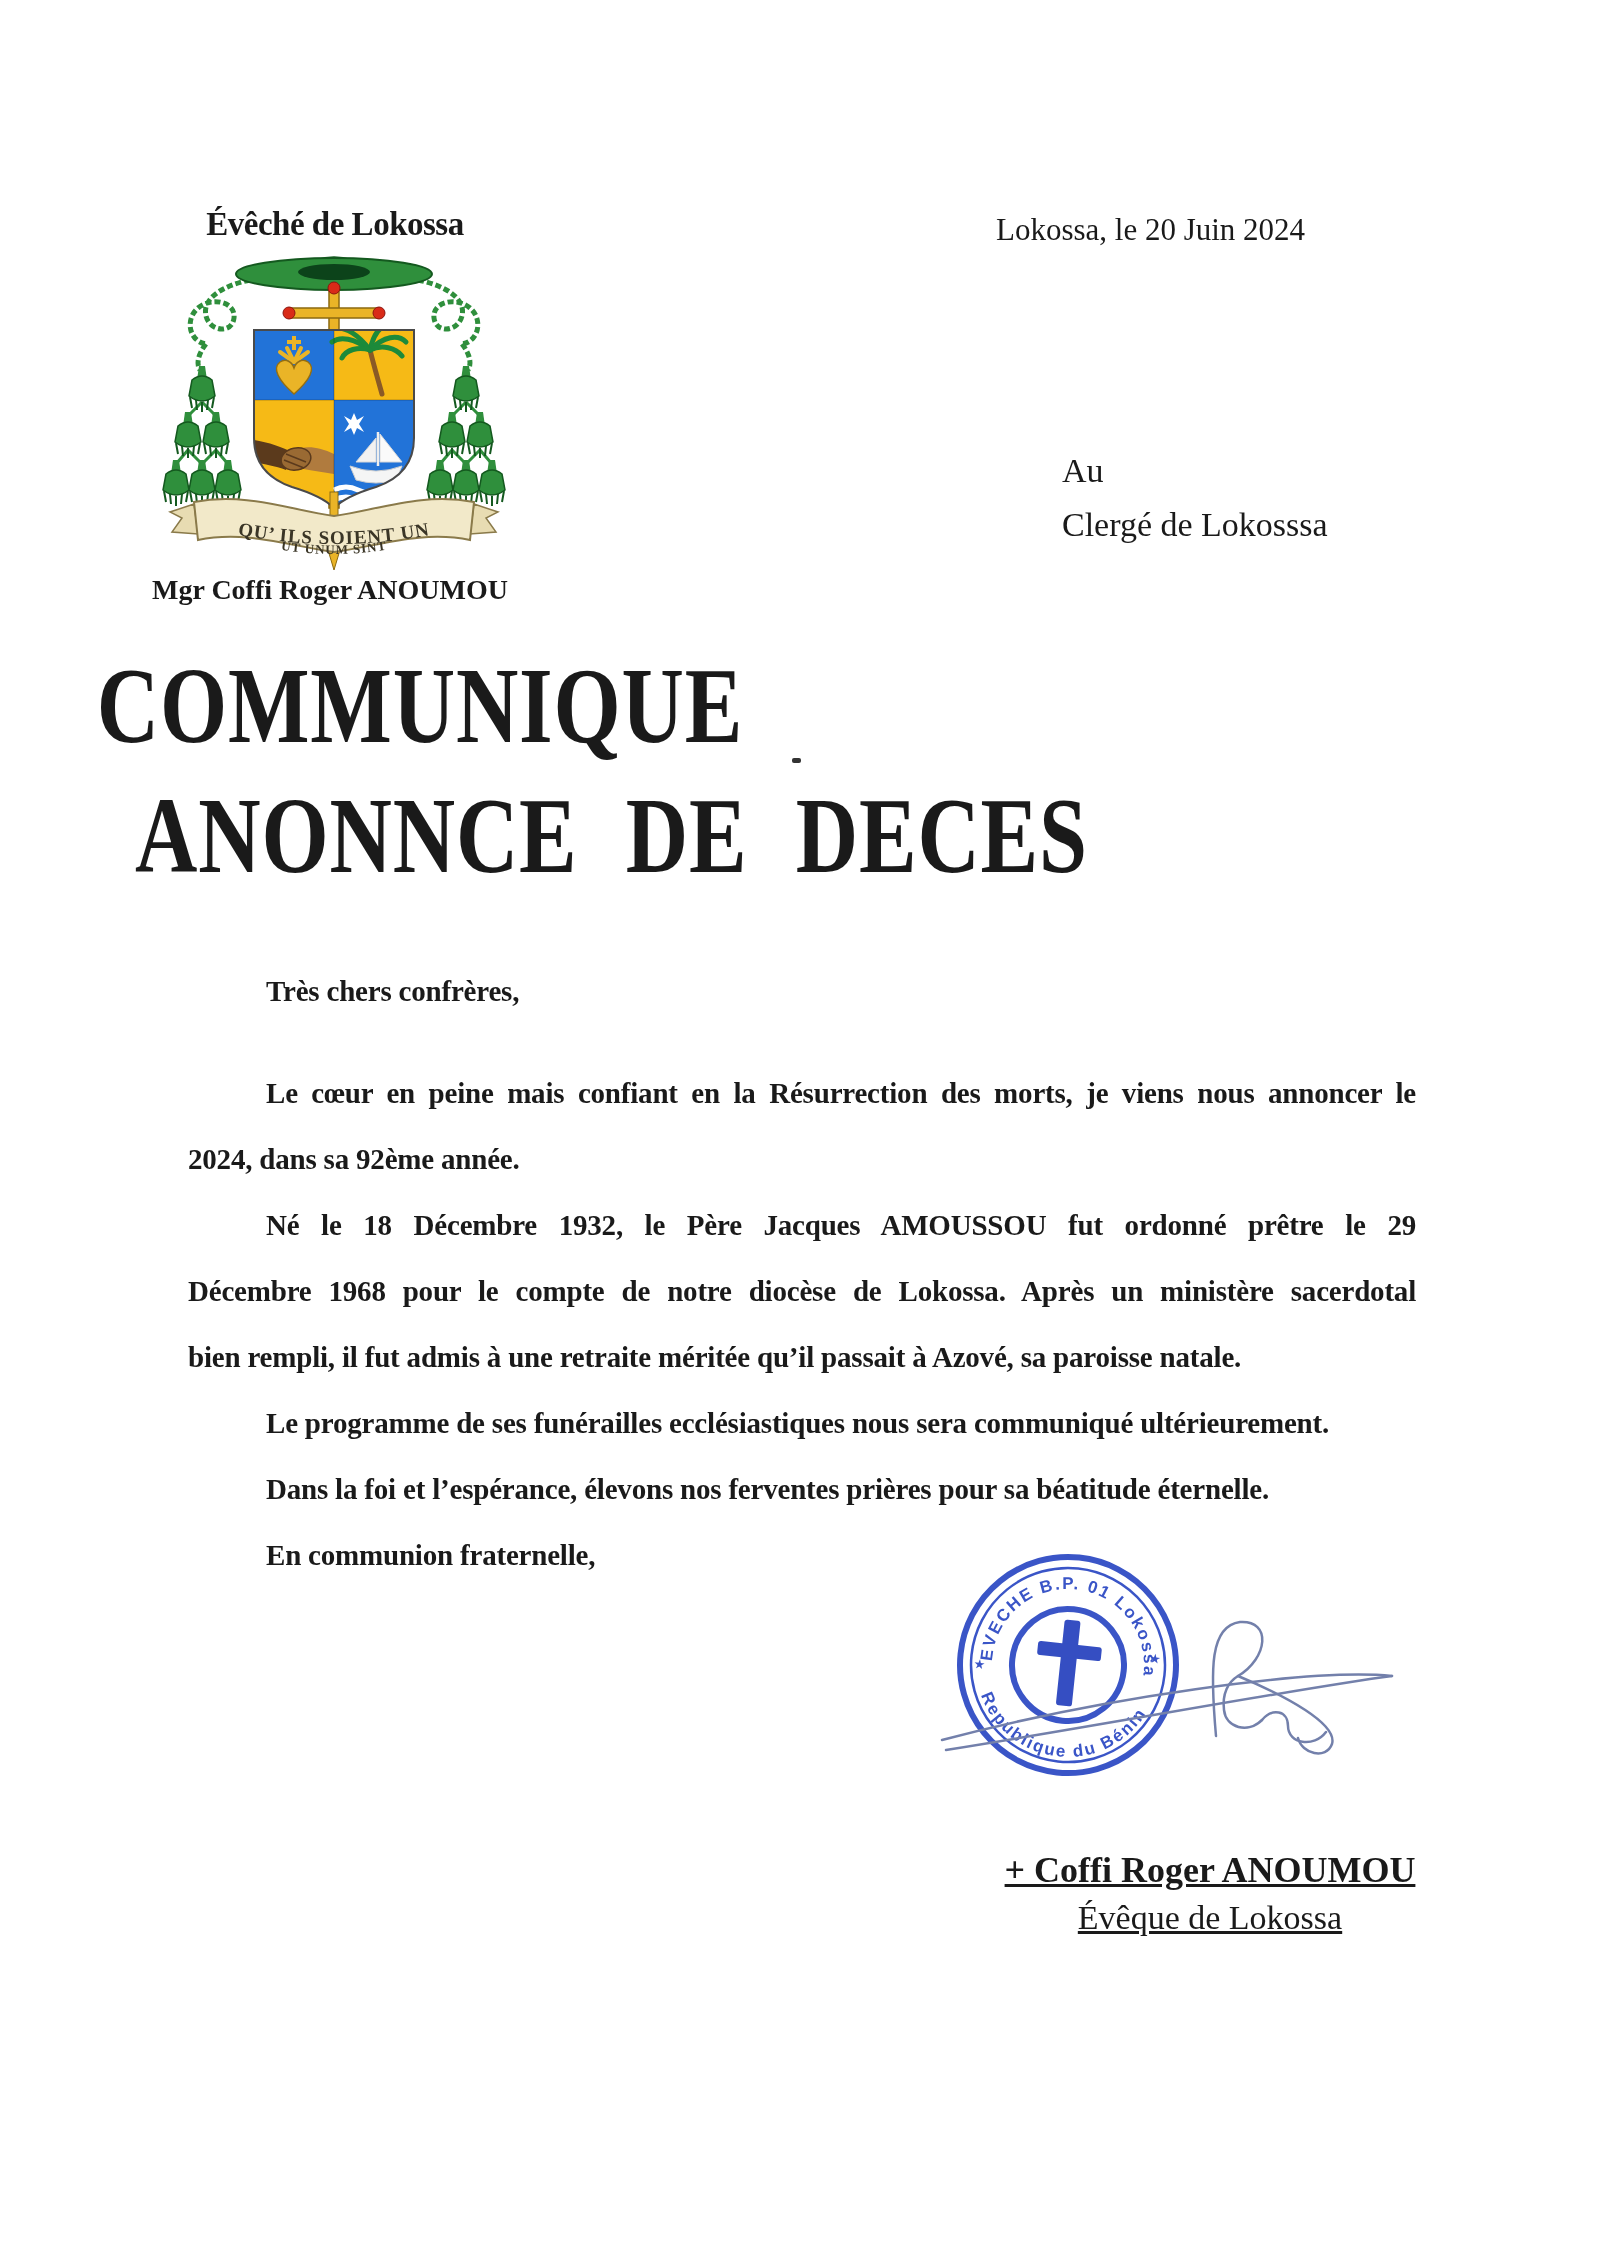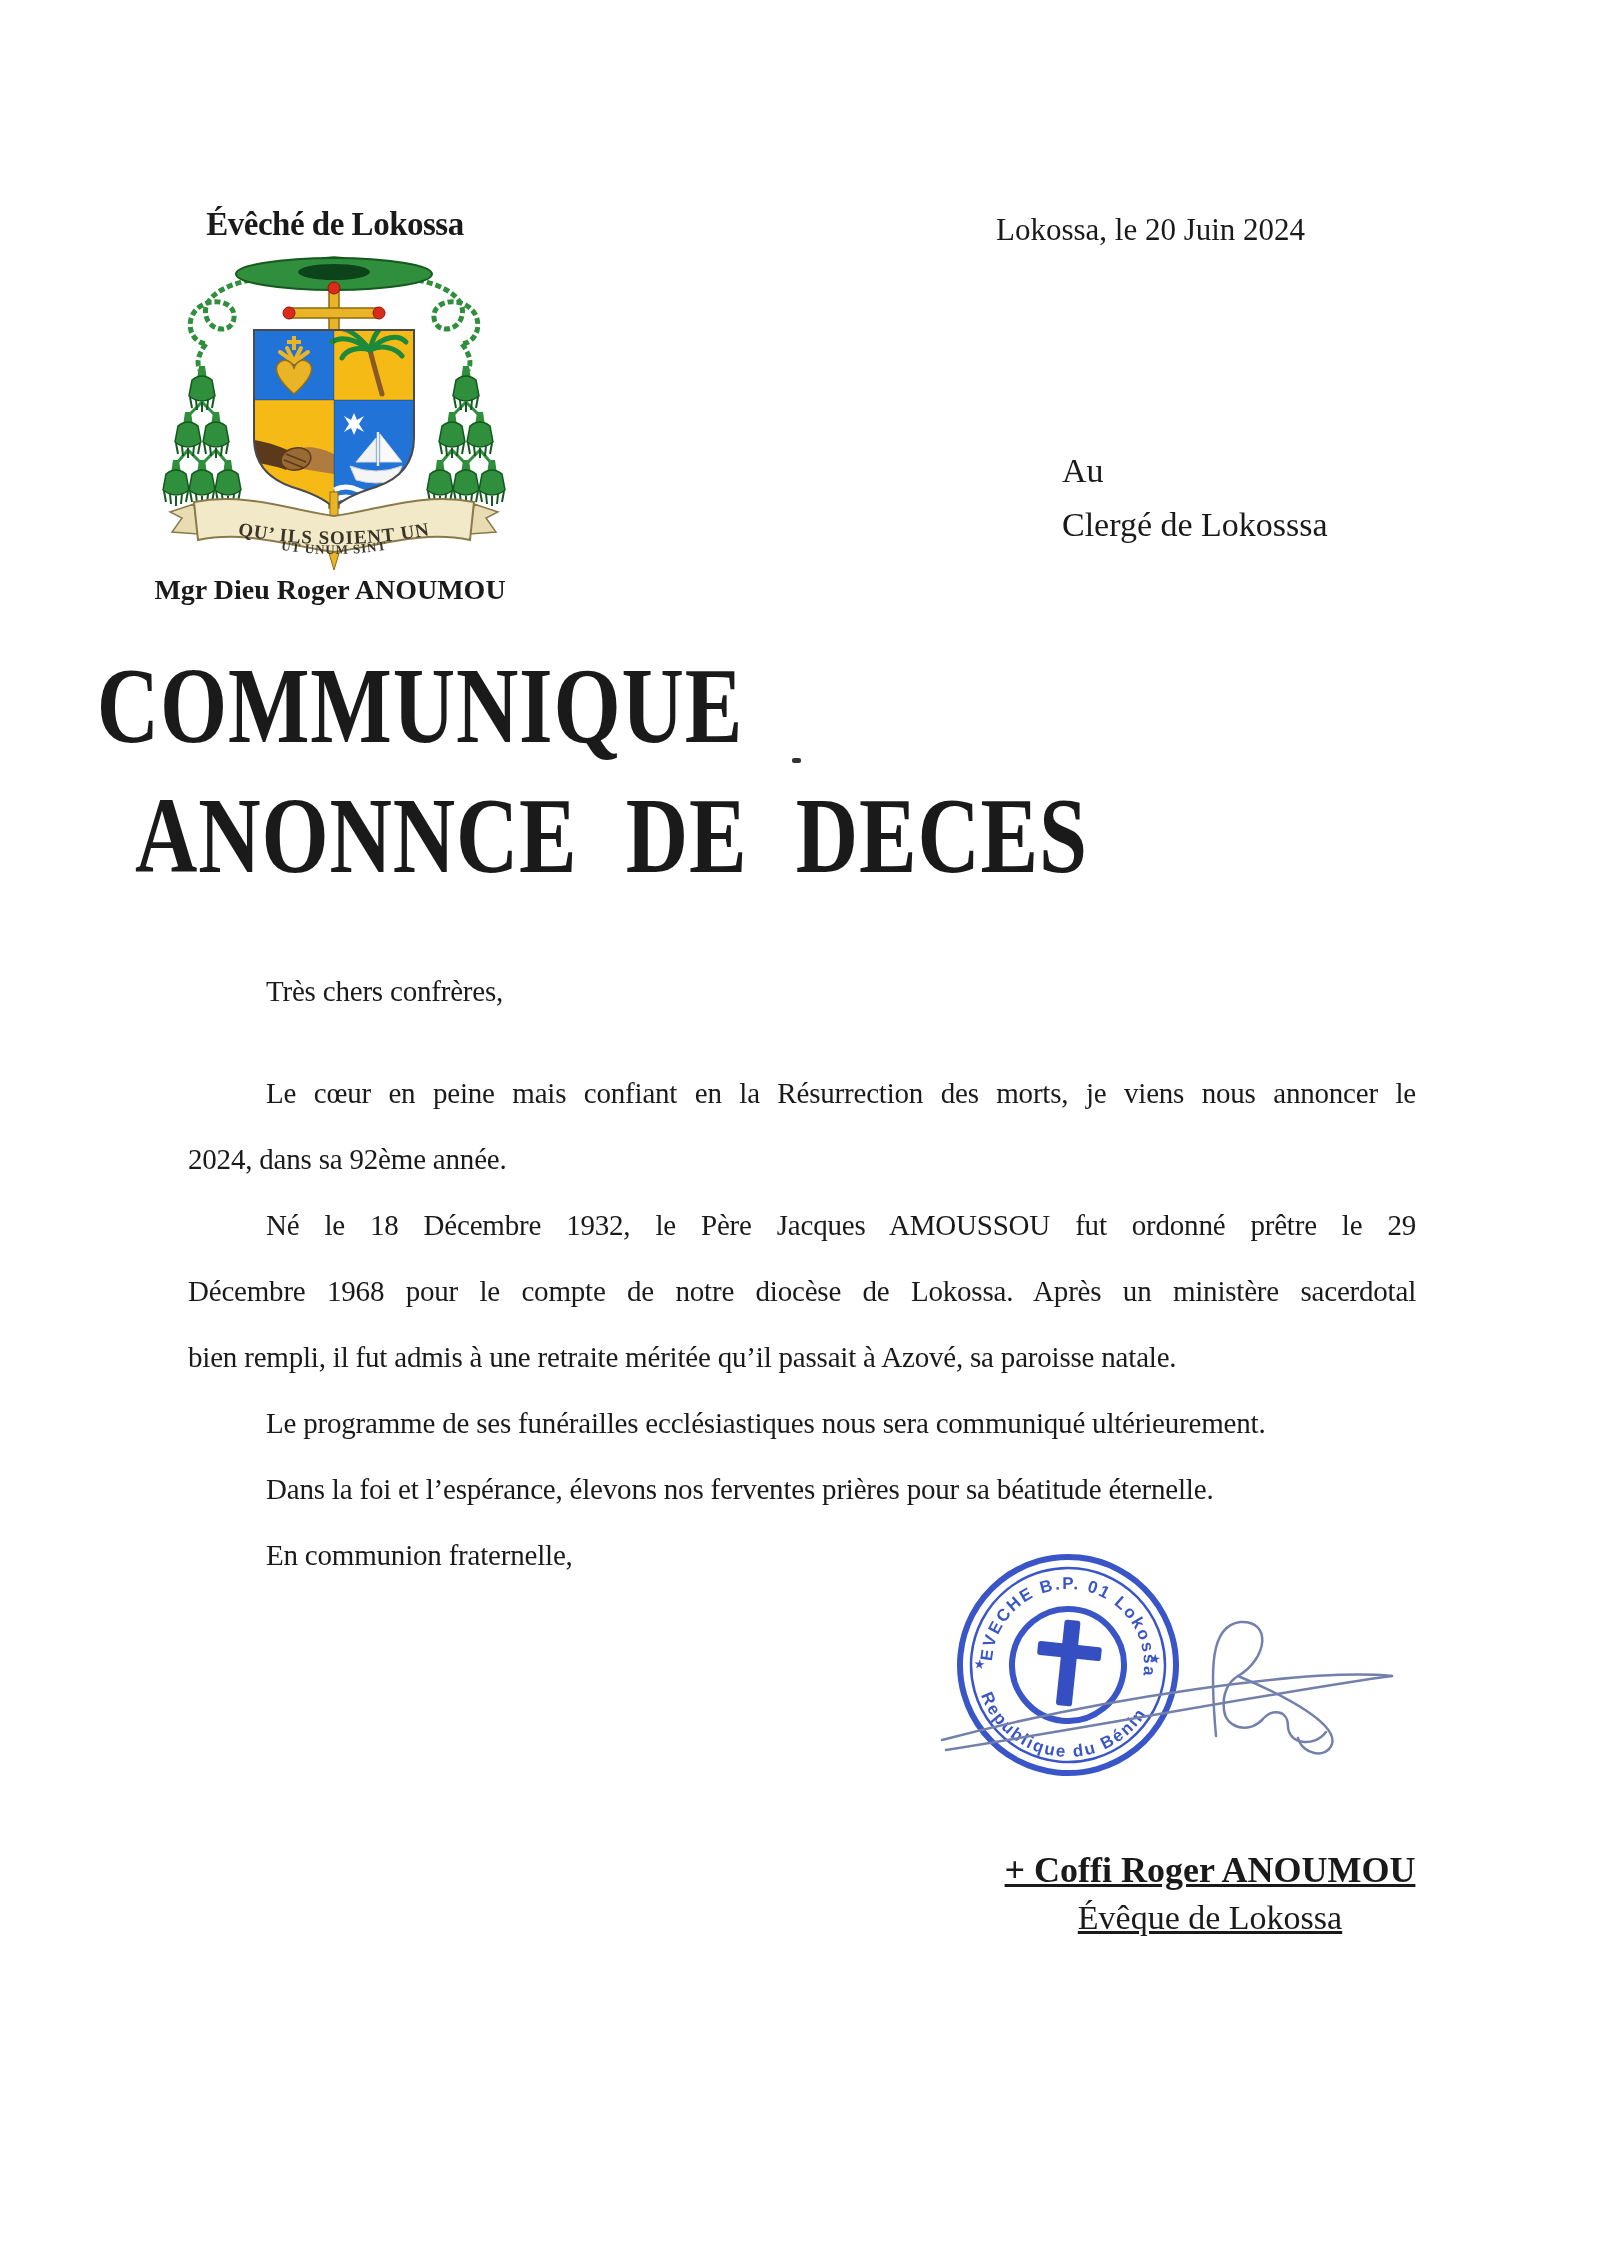--- a/index.html
+++ b/index.html
@@ -17,21 +17,21 @@
     font-size:28px; font-weight:bold;}
   .title-line{left:0; top:652px; width:1600px; text-align:left;
     font-size:108px; font-weight:bold; line-height:1; white-space:nowrap;padding-left:16px;}
   .title-line .squeeze{display:inline-block; transform:scaleX(0.8);
     transform-origin:center; word-spacing:0.3em; letter-spacing:1px;}
   .title-line.second{top:782px;}
   .title-dot{left:792px; top:758px; width:9px; height:5px; background:#333;
     border-radius:2px;}
   .body-text{left:188px; top:958px; width:1228px; font-size:29px;
     line-height:66px; letter-spacing:-0.2px;}
-  .bline{text-align:left; white-space:nowrap;}
+  .bline{text-align:left; white-space:nowrap;font-weight:bold;}
   .bline.j{white-space:normal; text-align:justify; text-align-last:justify;}
   .bline.ind{text-indent:78px;}
   .bline.sal{margin-bottom:36px;}
   .sig-block{left:900px; top:1846px; width:620px; text-align:center;
     line-height:48px;text-decoration:underline;}
   .sig-name{font-size:36px; font-weight:bold;}
   .sig-title{font-size:34px;}
   .stamp-wrap{left:880px; top:1528px;}
   .crest-wrap{left:150px; top:242px;}
   svg text{user-select:none;}
@@ -172,21 +172,21 @@
         <text font-family="Liberation Serif, serif" font-size="19" font-weight="bold" fill="#3a3526" letter-spacing="1">
           <textPath href="#motto1" startOffset="50%" text-anchor="middle">QU’ ILS SOIENT UN</textPath>
         </text>
         <text font-family="Liberation Serif, serif" font-size="13" font-weight="bold" fill="#3a3526" letter-spacing="1">
           <textPath href="#motto2" startOffset="50%" text-anchor="middle">UT UNUM SINT</textPath>
         </text>
       </g>
     </svg>
   </div>
 
-  <div class="abs mgr-name">Mgr Dieu Roger ANOUMOU</div>
+  <div class="abs mgr-name">Mgr Coffi Roger ANOUMOU</div>
 
   <div class="abs title-line">
     <span class="squeeze">COMMUNIQUE</span>
   </div>
   <div class="abs title-dot"></div>
   <div class="abs title-line second">
     <span class="squeeze">ANONNCE DE DECES</span>
   </div>
 
   <div class="abs body-text">

